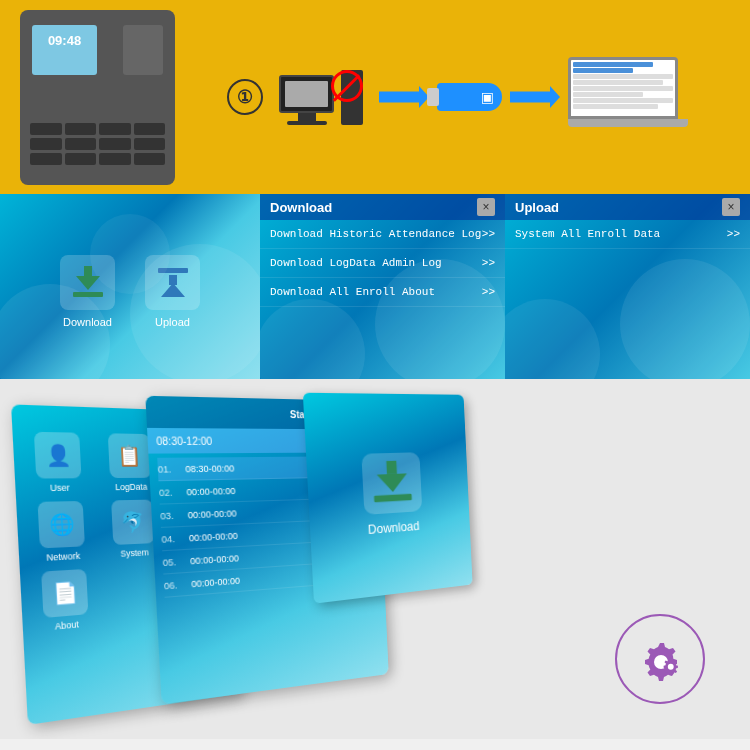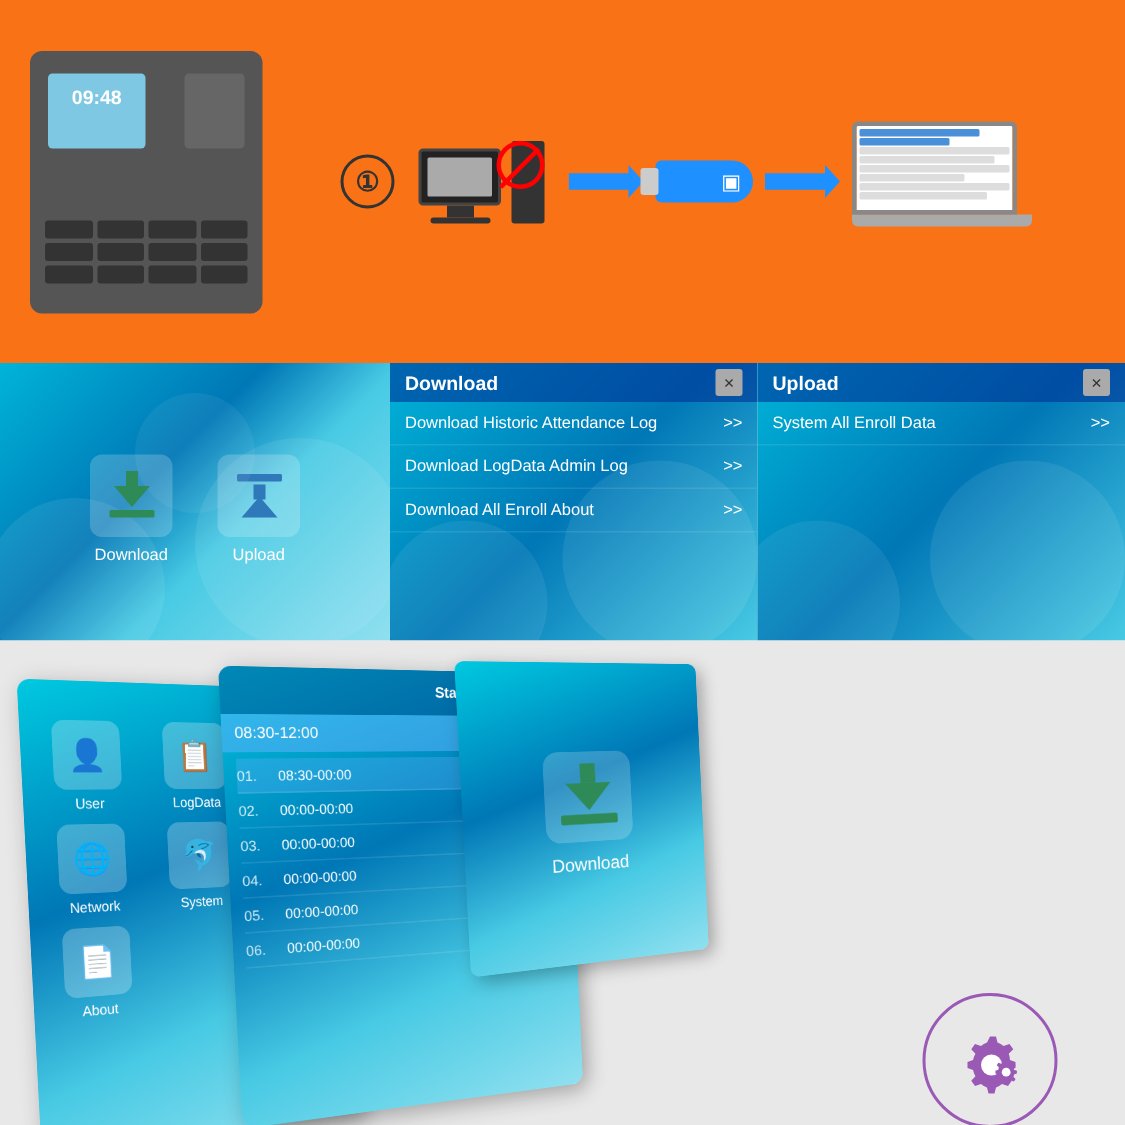--- a/index.html
+++ b/index.html
@@ -8,22 +8,22 @@
       height: 750px;
       background: #f0f0f0;
       font-family: Arial, sans-serif;
       overflow: hidden;
       position: relative;
     }
 
     
     .top-section {
       width: 750px;
-      height: 242px;
-      background: #f97316;
+      height: 194px;
+      background: #eab308;
       display: flex;
       align-items: center;
       justify-content: center;
       padding: 10px 20px;
       position: relative;
     }
 
     
     .device-img {
       width: 155px;
@@ -384,20 +384,21 @@
       border-radius: 2px;
       cursor: pointer;
     }
     .menu-item {
       padding: 8px 10px;
       color: white;
       font-size: 11px;
       display: flex;
       justify-content: space-between;
       border-bottom: 1px solid rgba(255,255,255,0.1);
+      font-family: Liberation Mono, monospace;
     }
     .menu-item-chevron {
       color: white;
       font-size: 11px;
     }
 
     
     .panel-upload-menu {
       width: 245px;
       height: 185px;

